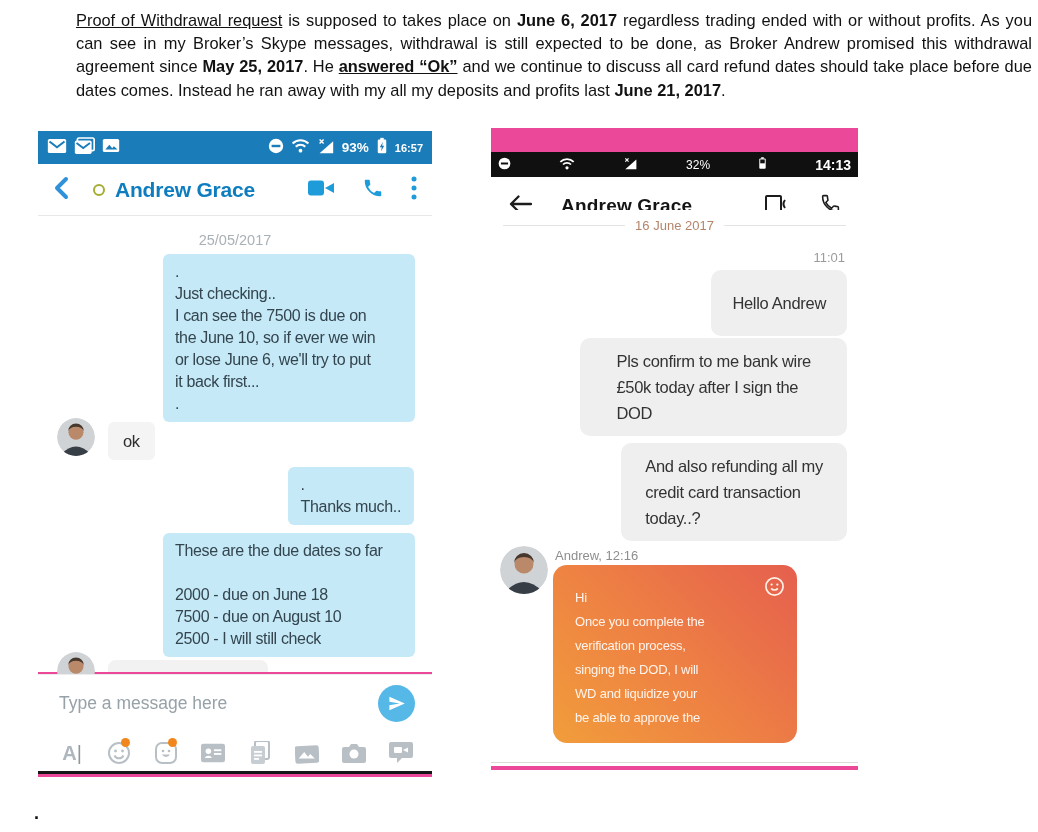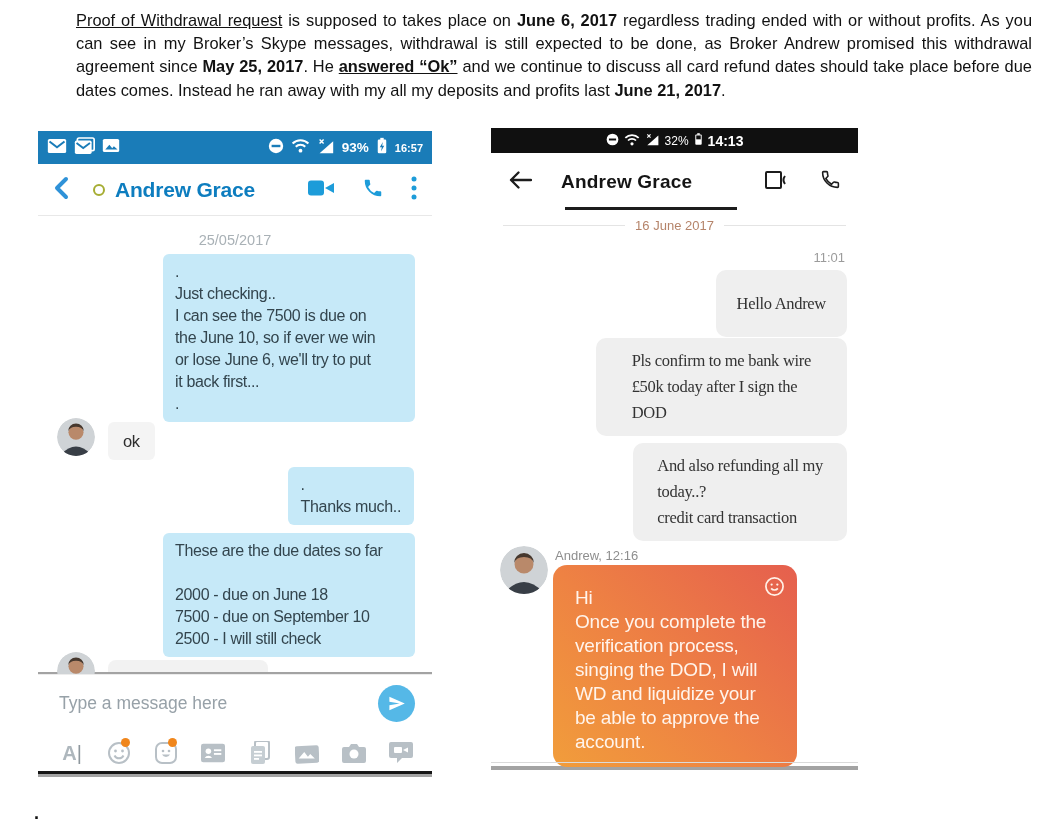--- a/index.html
+++ b/index.html
@@ -7,21 +7,21 @@
   .page { position:relative; width:1038px; height:832px; background:#fff;
           font-family:"Liberation Sans", sans-serif; overflow:hidden; }
 
   
   .intro { position:absolute; left:36px; top:9px; width:956px;
            font-size:16.4px; line-height:23.2px; color:#121212; text-align:justify;margin-left:40px; }
   .intro .b { font-weight:bold; }
   .intro .u { text-decoration:underline; }
 
   
-  .phone { position:absolute; background:#a3a3a3; }
+  .phone { position:absolute; background:#ec4899; }
   .ln { min-height:22px; white-space:nowrap; }
 
   
   .ph-l { left:38px; top:131px; width:394px; height:646px; }
   .sk-status { height:33px; background:#1a7cb8; display:flex; align-items:center;
                padding:0 9px; gap:7px; color:#fff; }
   .sk-status .sp { flex:1; }
   .sk-pct { font-size:13.5px; font-weight:bold; }
   .sk-time { font-size:11px; font-weight:bold; }
   .sk-header { height:51px; display:flex; align-items:center; padding:0 15px; background:#fff; }
@@ -62,48 +62,48 @@
           align-items:center; justify-content:center; }
   .tb-a { font-size:20px; color:#aeb7bd; font-weight:bold; }
   .tb-a .car { font-weight:normal; color:#8e979d; }
   .dot { position:absolute; top:-3px; left:14px; width:9px; height:9px;
          border-radius:50%; background:#f0861c; }
   .sk-black { position:absolute; left:0; right:0; bottom:0; height:3px; background:#161616; }
 
   
   .ph-r { left:491px; top:128px; width:367px; height:642px; }
   .an-status { height:25px; background:#101010; display:flex; align-items:center;
-               justify-content:center; gap:5px; padding:0 7px; color:#fff; }
+               justify-content:space-between; gap:5px; padding:0 7px; color:#fff;margin-top:24px; }
   .an-pct { font-size:12px; }
   .an-time { font-size:14px; font-weight:bold; }
   .an-header { height:57px; display:flex; align-items:center; padding:0 17px;
                position:relative; background:#fff; }
   .an-name { font-size:19px; font-weight:bold; color:#151515; margin-left:29px;
              letter-spacing:0.2px; }
   .an-hicons { margin-left:auto; display:flex; gap:29px; align-items:center; }
   .an-tab { position:absolute; left:74px; bottom:0; width:172px; height:3px; background:#1c1c1c; }
   .an-chat { position:absolute; top:82px; left:0; right:0; bottom:4px; background:#fff; }
   .an-daterow { position:absolute; top:8px; left:0; right:0; display:flex;
                 align-items:center; gap:10px; padding:0 12px; }
   .dline { flex:1; height:1px; background:#e4e4e4; }
   .an-date { font-size:13px; color:#b5846a; }
   .an-t11 { position:absolute; right:13px; top:40px; font-size:13px; color:#9b9b9b; }
   .gb { position:absolute; background:#efefef; border-radius:10px; color:#333;
         font-size:16.5px; letter-spacing:-0.3px; line-height:26px; }
-  .gb .ln { min-height:26px;font-family:Liberation Serif, serif; }
+  .gb .ln { min-height:26px; }
   .g1 { right:11px; top:60px; padding:20px 21px; }
   .g2 { right:11px; top:128px; padding:10px 36px; }
   .g3 { right:11px; top:233px; padding:10px 24px; }
   .an-av { position:absolute; left:9px; top:336px; }
   .an-av .avatar { width:48px; height:48px; }
   .an-label { position:absolute; left:64px; top:338px; font-size:13px; color:#8e8e8e; }
   .orange { position:absolute; left:62px; top:355px; width:244px;
             background:linear-gradient(45deg,#f19d3b 0%, #ee8243 45%, #e55f4e 100%);
             border-radius:14px; padding:21px 18px 13px 22px; color:#fff4ec;
-            font-size:19px; letter-spacing:-0.2px; line-height:24px; }
+            font-size:13px; letter-spacing:-0.2px; line-height:24px; }
   .orange .ln { min-height:24px; }
   .or-smiley { position:absolute; top:11px; right:12px; }
   .an-bottom { position:absolute; left:0; right:0; bottom:3px; height:1px; background:#dadada; }
 
   
   .footnote { position:absolute; left:34px; top:803px; font-size:18px; font-weight:bold; color:#111; }
 </style>
 </head>
 <body>
 
@@ -201,21 +201,21 @@
 
       <div class="bub blue b3">
         <div class="ln">.</div>
         <div class="ln">Thanks much..</div>
       </div>
 
       <div class="bub blue b4">
         <div class="ln">These are the due dates so far</div>
         <div class="ln"></div>
         <div class="ln">2000 - due on June 18</div>
-        <div class="ln">7500 - due on September 10</div>
+        <div class="ln">7500 - due on August 10</div>
         <div class="ln">2500 - I will still check</div>
       </div>
 
       <div class="avatar peek-av">
         <svg width="38" height="38" viewBox="0 0 48 48">
             <circle cx="24" cy="24" r="24" fill="#cfd3d6"></circle>
             <circle cx="24" cy="18" r="9.5" fill="#b9896a"></circle>
             <path d="M14 17 a10 10 0 0 1 20 0 q-2-6-10-6 t-10 6z" fill="#46382e"></path>
             <path d="M5 46 Q24 26 43 46 L43 48 L5 48 Z" fill="#383e46"></path>
           </svg>
@@ -348,22 +348,22 @@
       <div class="gb g1"><span class="ln">Hello Andrew</span></div>
 
       <div class="gb g2">
         <div class="ln">Pls confirm to me bank wire</div>
         <div class="ln">£50k today after I sign the</div>
         <div class="ln">DOD</div>
       </div>
 
       <div class="gb g3">
         <div class="ln">And also refunding all my</div>
+        <div class="ln">credit card transaction</div>
         <div class="ln">today..?</div>
-        <div class="ln">credit card transaction</div>
       </div>
 
       <div class="an-av">
         <div class="avatar">
             <svg width="48" height="48" viewBox="0 0 48 48">
               <circle cx="24" cy="24" r="24" fill="#cfd3d6"></circle>
               <circle cx="24" cy="18" r="9.5" fill="#b9896a"></circle>
               <path d="M14 17 a10 10 0 0 1 20 0 q-2-6-10-6 t-10 6z" fill="#46382e"></path>
               <path d="M5 46 Q24 26 43 46 L43 48 L5 48 Z" fill="#383e46"></path>
             </svg>
@@ -377,21 +377,20 @@
               <circle cx="8" cy="9" r="1.2" fill="#fff0e6"></circle>
               <circle cx="14" cy="9" r="1.2" fill="#fff0e6"></circle>
               <path d="M7.5 13 a4.5 4.5 0 0 0 7 0" stroke="#fff0e6" stroke-width="1.8" fill="none"></path>
             </svg></span>
         <div class="ln">Hi</div>
         <div class="ln">Once you complete the</div>
         <div class="ln">verification process,</div>
         <div class="ln">singing the DOD, I will</div>
         <div class="ln">WD and liquidize your</div>
         <div class="ln">be able to approve the</div>
-        <div class="ln">account.</div>
       </div>
 
       <div class="an-bottom"></div>
     </div>
   </div>
 
   <div class="footnote">.</div>
 </div>
 
 </body></html>

